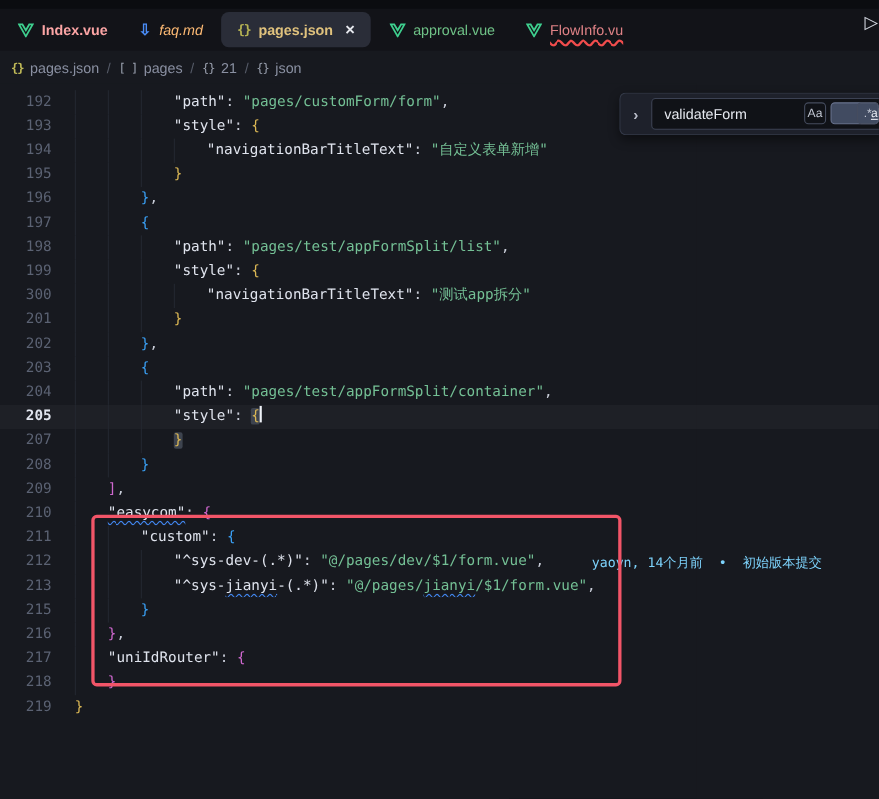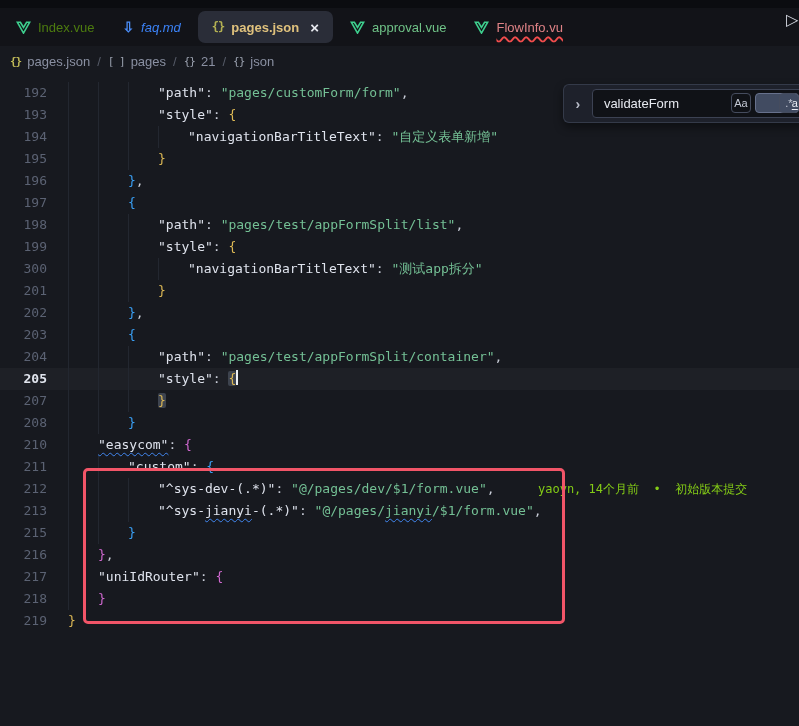--- a/index.html
+++ b/index.html
@@ -8,23 +8,23 @@
 
   
   #top-strip{position:absolute;left:0;top:0;width:799px;height:8px;background:#0b0c10;}
 
   
   #tab-bar{position:absolute;left:0;top:8px;width:799px;height:38px;background:#121318;
            display:flex;align-items:center;padding-left:2px;box-sizing:border-box;}
   .tab{display:flex;align-items:center;gap:7px;padding:0 14px;height:38px;font-size:13px;cursor:pointer;flex:0 0 auto;}
   .tab.active{background:#2a2d38;height:32px;border-radius:7px;margin:0 3px;}
   .tab .label{white-space:nowrap;}
-  .t-modified{color:#4d7c0f;}
+  .t-modified{color:#fca5a5;font-weight:bold;}
   .t-added{color:#6fc287;}
-  .t-plain{color:#3b82f6;}
+  .t-plain{color:#fdba74;}
   .t-error{color:#df8286;text-decoration:underline wavy #f14c4c;text-decoration-thickness:2px;text-underline-offset:4px;}
   .tab.active .label{font-weight:bold;color:#e0c27d;}
   .italic .label{font-style:italic;}
   .icon-md{color:#4a8df8;font-size:14px;font-weight:bold;line-height:1;}
   .icon-json{color:#b5b253;font-family:"DejaVu Sans Mono",monospace;font-size:12px;font-weight:bold;letter-spacing:-1px;}
   .tab-close{color:#e8eaf0;font-size:15px;font-weight:bold;margin-left:4px;line-height:1;}
   #run-btn{position:absolute;left:786px;top:10px;color:#d5d9e2;font-size:16px;}
 
   
   #breadcrumb-bar{position:absolute;left:0;top:46px;width:799px;height:30px;display:flex;align-items:center;
@@ -36,21 +36,21 @@
 
   
   #editor{position:absolute;left:0;top:76px;width:633px;height:650px;background:#17191f;}
   #rows{position:absolute;left:0;top:6px;width:799px;}
   .row{position:relative;height:22px;line-height:22px;font-family:"DejaVu Sans Mono",monospace;font-size:13px;}
   .row.active{background:rgba(255,255,255,.03);}
   .num{position:absolute;left:0;top:0;width:47px;text-align:right;color:#5b6273;}
   .row.active .num{color:#e1e5ee;font-weight:bold;}
   .code{position:absolute;top:0;white-space:pre;}
   .guide{position:absolute;top:0;height:22px;width:1px;background:#232730;}
-  .blame{position:absolute;top:0;left:538px;color:#84cc16;font-size:12px;white-space:pre;}
+  .blame{position:absolute;top:0;left:538px;color:#7dd3fc;font-size:12px;white-space:pre;}
 
   .tk-k{color:#dfe3ed;}
   .tk-p{color:#c9cdd8;}
   .tk-s{color:#74c095;}
   .tk-y{color:#dcb855;}
   .tk-m{color:#cf68cf;}
   .tk-b{color:#3aa0f5;}
   .tk-yh{color:#dcb855;background:#3d434e;border-radius:2px;}
   .tk-kq{color:#dfe3ed;text-decoration:underline wavy #4186f0;text-decoration-thickness:1px;text-underline-offset:3px;}
   .tk-sq{color:#74c095;text-decoration:underline wavy #4186f0;text-decoration-thickness:1px;text-underline-offset:3px;}
@@ -238,20 +238,25 @@
           <span class="code" style="left: 158px;"><span class="tk-yh">}</span></span>
         </div>
         <div class="row">
           <span class="guide" style="left: 68px;"></span>
           <span class="guide" style="left: 98px;"></span>
           <span class="num">208</span>
           <span class="code" style="left: 128px;"><span class="tk-b">}</span></span>
         </div>
         <div class="row">
           <span class="guide" style="left: 68px;"></span>
+          <span class="num">209</span>
+          <span class="code" style="left: 98px;"><span class="tk-m">]</span><span class="tk-p">,</span></span>
+        </div>
+        <div class="row">
+          <span class="guide" style="left: 68px;"></span>
           <span class="num">210</span>
           <span class="code" style="left: 98px;"><span class="tk-kq">"easycom"</span><span class="tk-p">: </span><span class="tk-m">{</span></span>
         </div>
         <div class="row">
           <span class="guide" style="left: 68px;"></span>
           <span class="guide" style="left: 98px;"></span>
           <span class="num">211</span>
           <span class="code" style="left: 128px;"><span class="tk-k">"custom"</span><span class="tk-p">: </span><span class="tk-b">{</span></span>
         </div>
         <div class="row">

